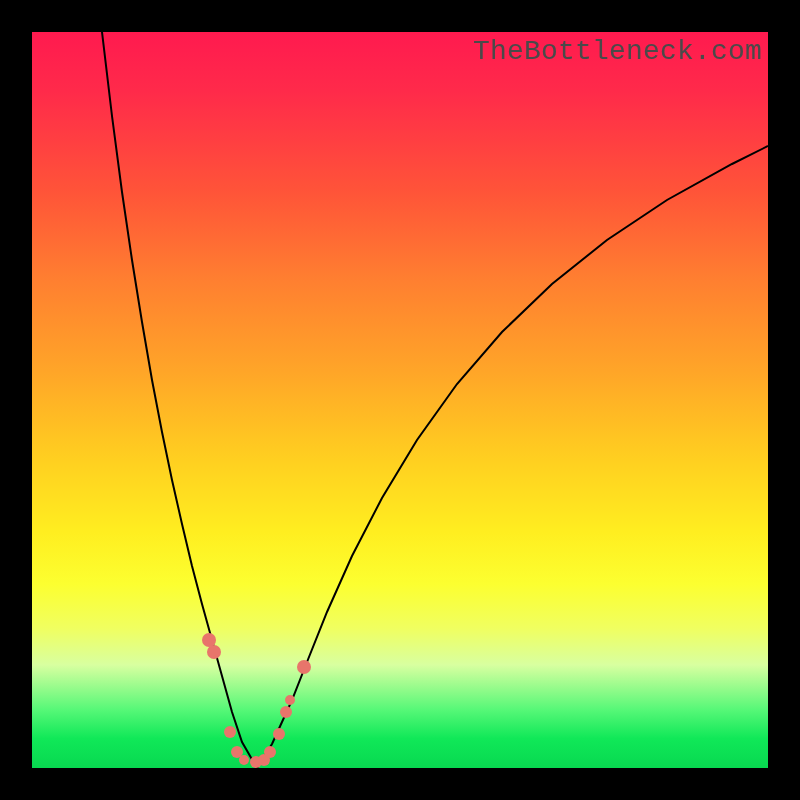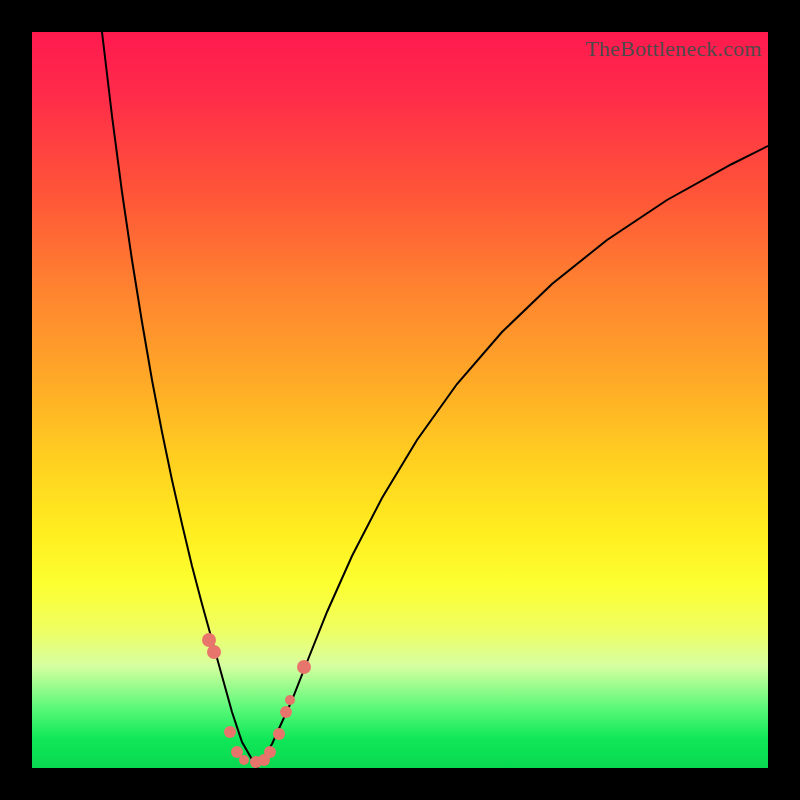--- a/index.html
+++ b/index.html
@@ -26,22 +26,22 @@
       #f0ff60 81%,
       #d8ffa0 86%,
       #58f878 92%,
       #10e858 96%,
       #08d850 100%
     );
   }
   .watermark {
     position: absolute;
     right: 6px; top: 4px;
-    font-family: Liberation Serif, serif;
-    font-size: 22px;
+    font-family: Liberation Mono, monospace;
+    font-size: 28px;
     color: #4a4a4a;
     letter-spacing: 0.2px;
     font-weight: 500;
   }
   svg.curves {
     position: absolute;
     left: 0; top: 0;
     width: 736px; height: 736px;
   }
   .curve {

